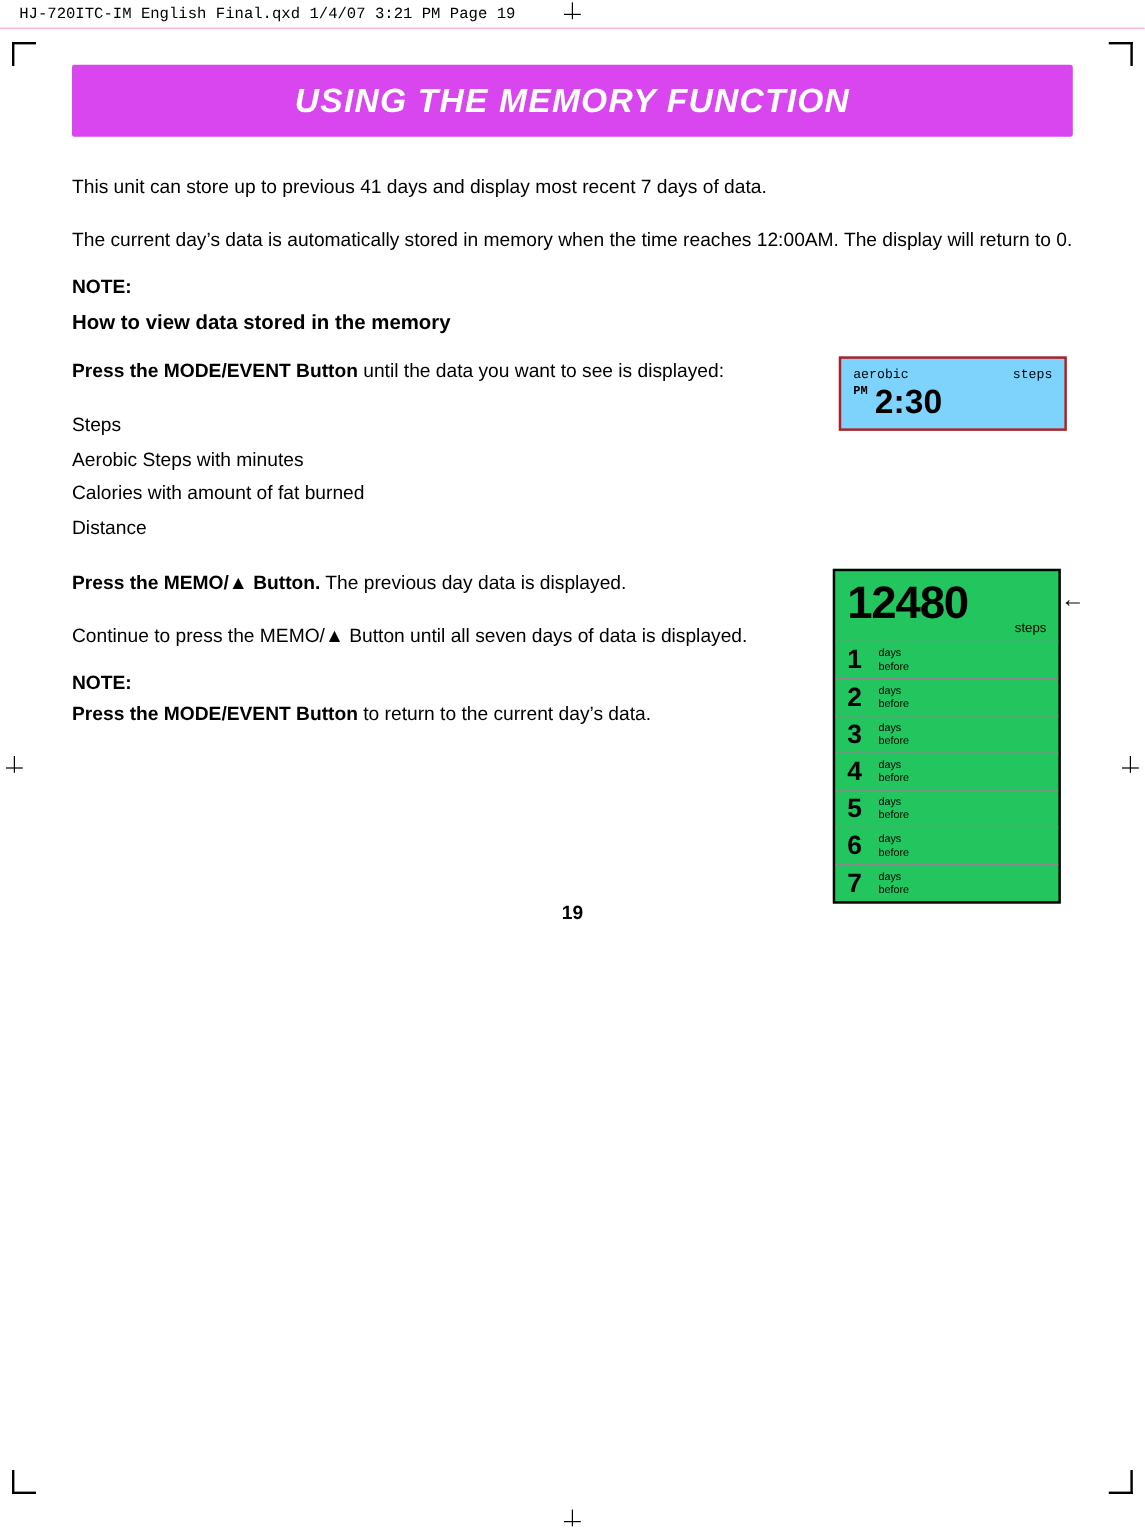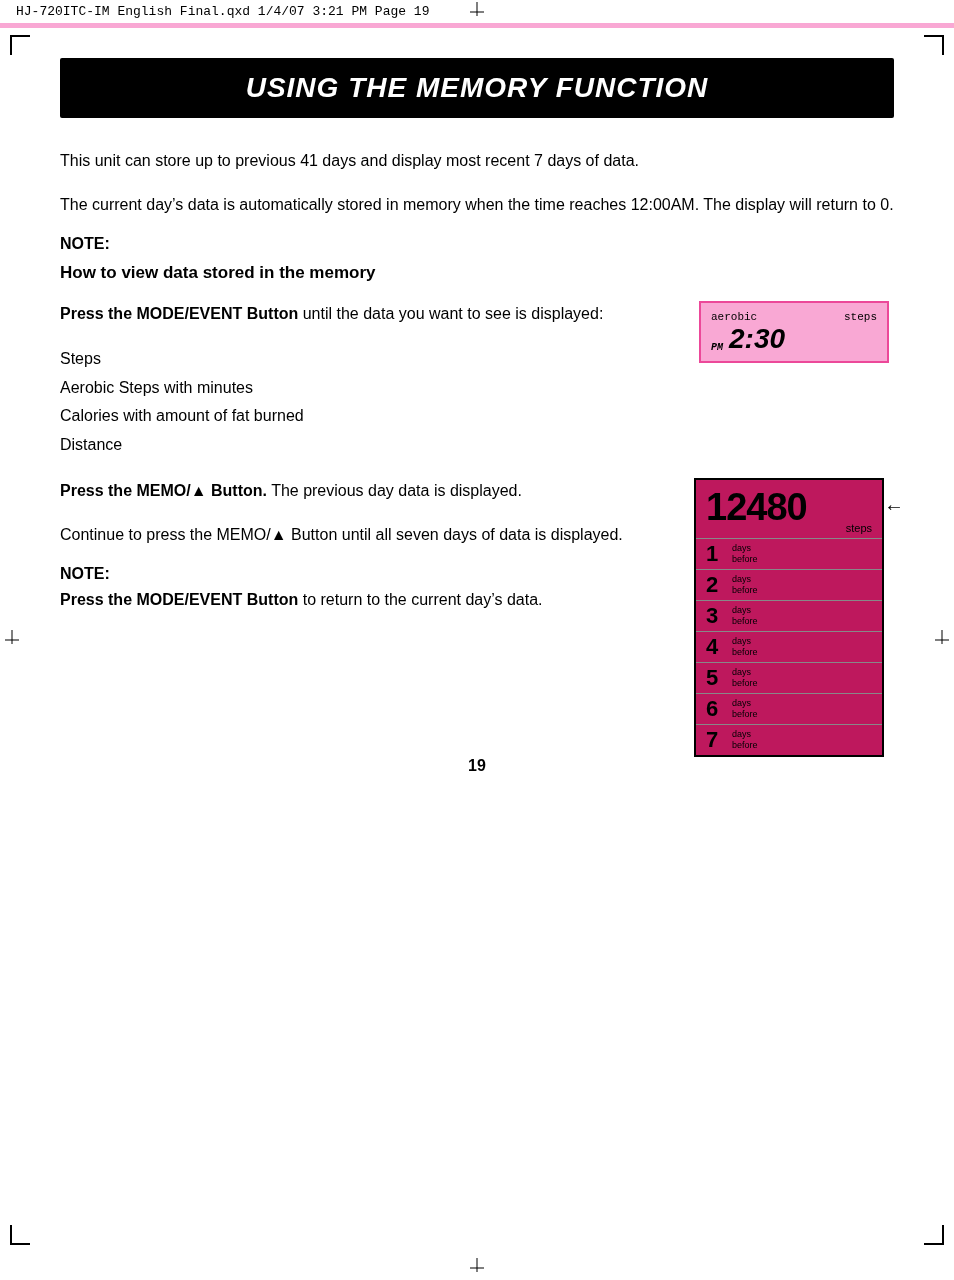--- a/index.html
+++ b/index.html
@@ -11,21 +11,21 @@
       min-height: 1280px;
       position: relative;
       color: #000;
     }
 
     
     .header-bar {
       font-family: 'Courier New', monospace;
       font-size: 13px;
       padding: 4px 16px;
-      border-bottom: 5px solid #f9a8d4;
+      border-bottom: 1px solid #f9a8d4;
       display: flex;
       align-items: center;
       gap: 0;
     }
 
     
     .corner-mark {
       position: absolute;
       width: 20px;
       height: 20px;
@@ -84,21 +84,21 @@
     .crosshair-right::after { height: 1px; width: 14px; top: 50%; left: 50%; transform: translate(-50%, -50%); }
 
     
     .page-content {
       padding: 30px 60px 60px 60px;
       position: relative;
     }
 
     
     .page-title-box {
-      background: #000000;
+      background: #d946ef;
       color: #fff;
       text-align: center;
       padding: 14px 20px;
       margin-bottom: 30px;
       border-radius: 2px;
     }
     .page-title-box h1 {
       font-size: 28px;
       font-weight: 900;
       letter-spacing: 1px;
@@ -146,24 +146,24 @@
 
     .col-image {
       flex: 0 0 200px;
       display: flex;
       flex-direction: column;
       align-items: center;
     }
 
     
     .display-box-1 {
-      border: 2px solid #ec4899;
+      border: 2px solid #b91c1c;
       padding: 8px 10px;
       width: 190px;
-      background: #f9a8d4;
+      background: #7dd3fc;
       font-family: 'Courier New', monospace;
     }
     .display-box-1 .top-row {
       display: flex;
       justify-content: space-between;
       align-items: center;
       margin-bottom: 2px;
     }
     .display-box-1 .big-num {
       font-size: 42px;
@@ -173,23 +173,22 @@
       line-height: 1;
     }
     .display-box-1 .label-aerobic {
       font-size: 11px;
     }
     .display-box-1 .label-steps {
       font-size: 11px;
     }
     .display-box-1 .bottom-row {
       display: flex;
-      align-items: flex-end;
+      align-items: flex-start;
       gap: 6px;
-      font-style: italic;
     }
     .display-box-1 .pm-label {
       font-size: 10px;
       font-weight: bold;
     }
     .display-box-1 .time-num {
       font-size: 28px;
       font-weight: 900;
       font-family: 'Arial Black', Arial, sans-serif;
       line-height: 1;
@@ -219,21 +218,21 @@
     }
 
     .section2-image {
       flex: 0 0 200px;
     }
 
     
     .memory-stack {
       border: 2px solid #000;
       width: 190px;
-      background: #be185d;
+      background: #22c55e;
       font-family: 'Arial Black', Arial, sans-serif;
     }
 
     .memory-top {
       padding: 8px 10px 4px 10px;
     }
 
     .memory-big-num {
       font-size: 38px;
       font-weight: 900;

